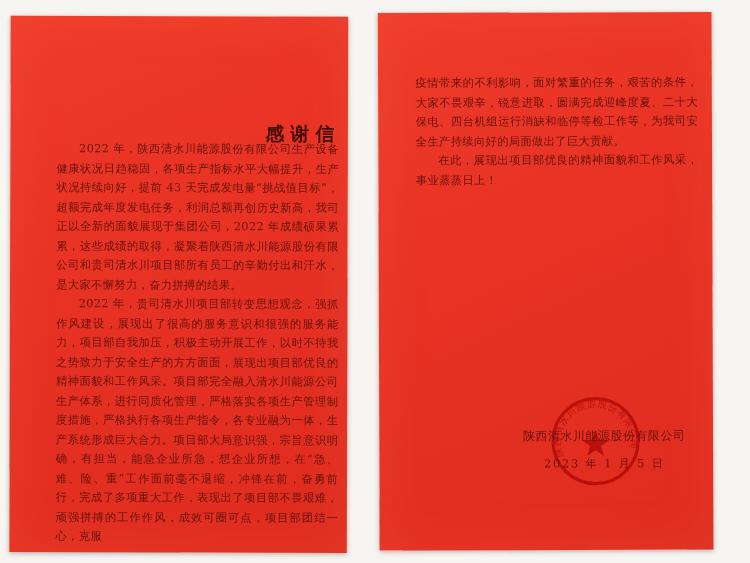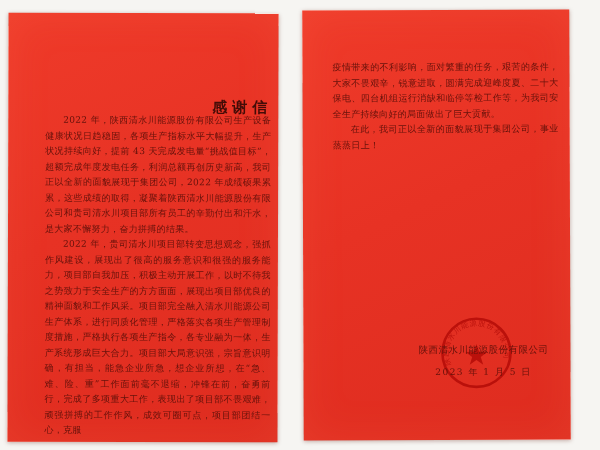--- a/index.html
+++ b/index.html
@@ -54,21 +54,21 @@
     <div class="title">感谢信</div>
     <div class="textblock tb1">
       <p>2022 年，陕西清水川能源股份有限公司生产设备健康状况日趋稳固，各项生产指标水平大幅提升，生产状况持续向好，提前 43 天完成发电量“挑战值目标”，超额完成年度发电任务，利润总额再创历史新高，我司正以全新的面貌展现于集团公司，2022 年成绩硕果累累，这些成绩的取得，凝聚着陕西清水川能源股份有限公司和贵司清水川项目部所有员工的辛勤付出和汗水，是大家不懈努力，奋力拼搏的结果。</p>
       <p>2022 年，贵司清水川项目部转变思想观念，强抓作风建设，展现出了很高的服务意识和很强的服务能力，项目部自我加压，积极主动开展工作，以时不待我之势致力于安全生产的方方面面，展现出项目部优良的精神面貌和工作风采。项目部完全融入清水川能源公司生产体系，进行同质化管理，严格落实各项生产管理制度措施，严格执行各项生产指令，各专业融为一体，生产系统形成巨大合力。项目部大局意识强，宗旨意识明确，有担当，能急企业所急，想企业所想，在“急、难、险、重”工作面前毫不退缩，冲锋在前，奋勇前行，完成了多项重大工作，表现出了项目部不畏艰难，顽强拼搏的工作作风，成效可圈可点，项目部团结一心，克服</p>
     </div>
   </div>
 
   <div class="page page-right">
     <div class="textblock tb2">
       <p class="noindent">疫情带来的不利影响，面对繁重的任务，艰苦的条件，大家不畏艰辛，锐意进取，圆满完成迎峰度夏、二十大保电、四台机组运行消缺和临停等检工作等，为我司安全生产持续向好的局面做出了巨大贡献。</p>
-      <p>在此，我司正以全新的面貌展现于集团公司，事业蒸蒸日上！</p>
+      <p>在此，展现出项目部优良的精神面貌和工作风采，事业蒸蒸日上！</p>
     </div>
 
     <svg class="stamp" viewBox="0 0 100 100">
       <circle cx="50" cy="50" r="46" fill="none" stroke="#c2170a" stroke-width="3.5"></circle>
       <polygon points="50,38 53.6,48.6 64.8,48.8 55.8,55.5 59.1,66.2 50,59.8 40.9,66.2 44.2,55.5 35.2,48.8 46.4,48.6" fill="#c2170a"></polygon>
       <path id="seal-arc" d="M 16,68 A 38,38 0 1 1 84,68" fill="none"></path>
       <text font-size="10" fill="#c2170a" letter-spacing="1">
         <textPath href="#seal-arc" startOffset="2">陕西清水川能源股份有限公司</textPath>
       </text>
     </svg>

